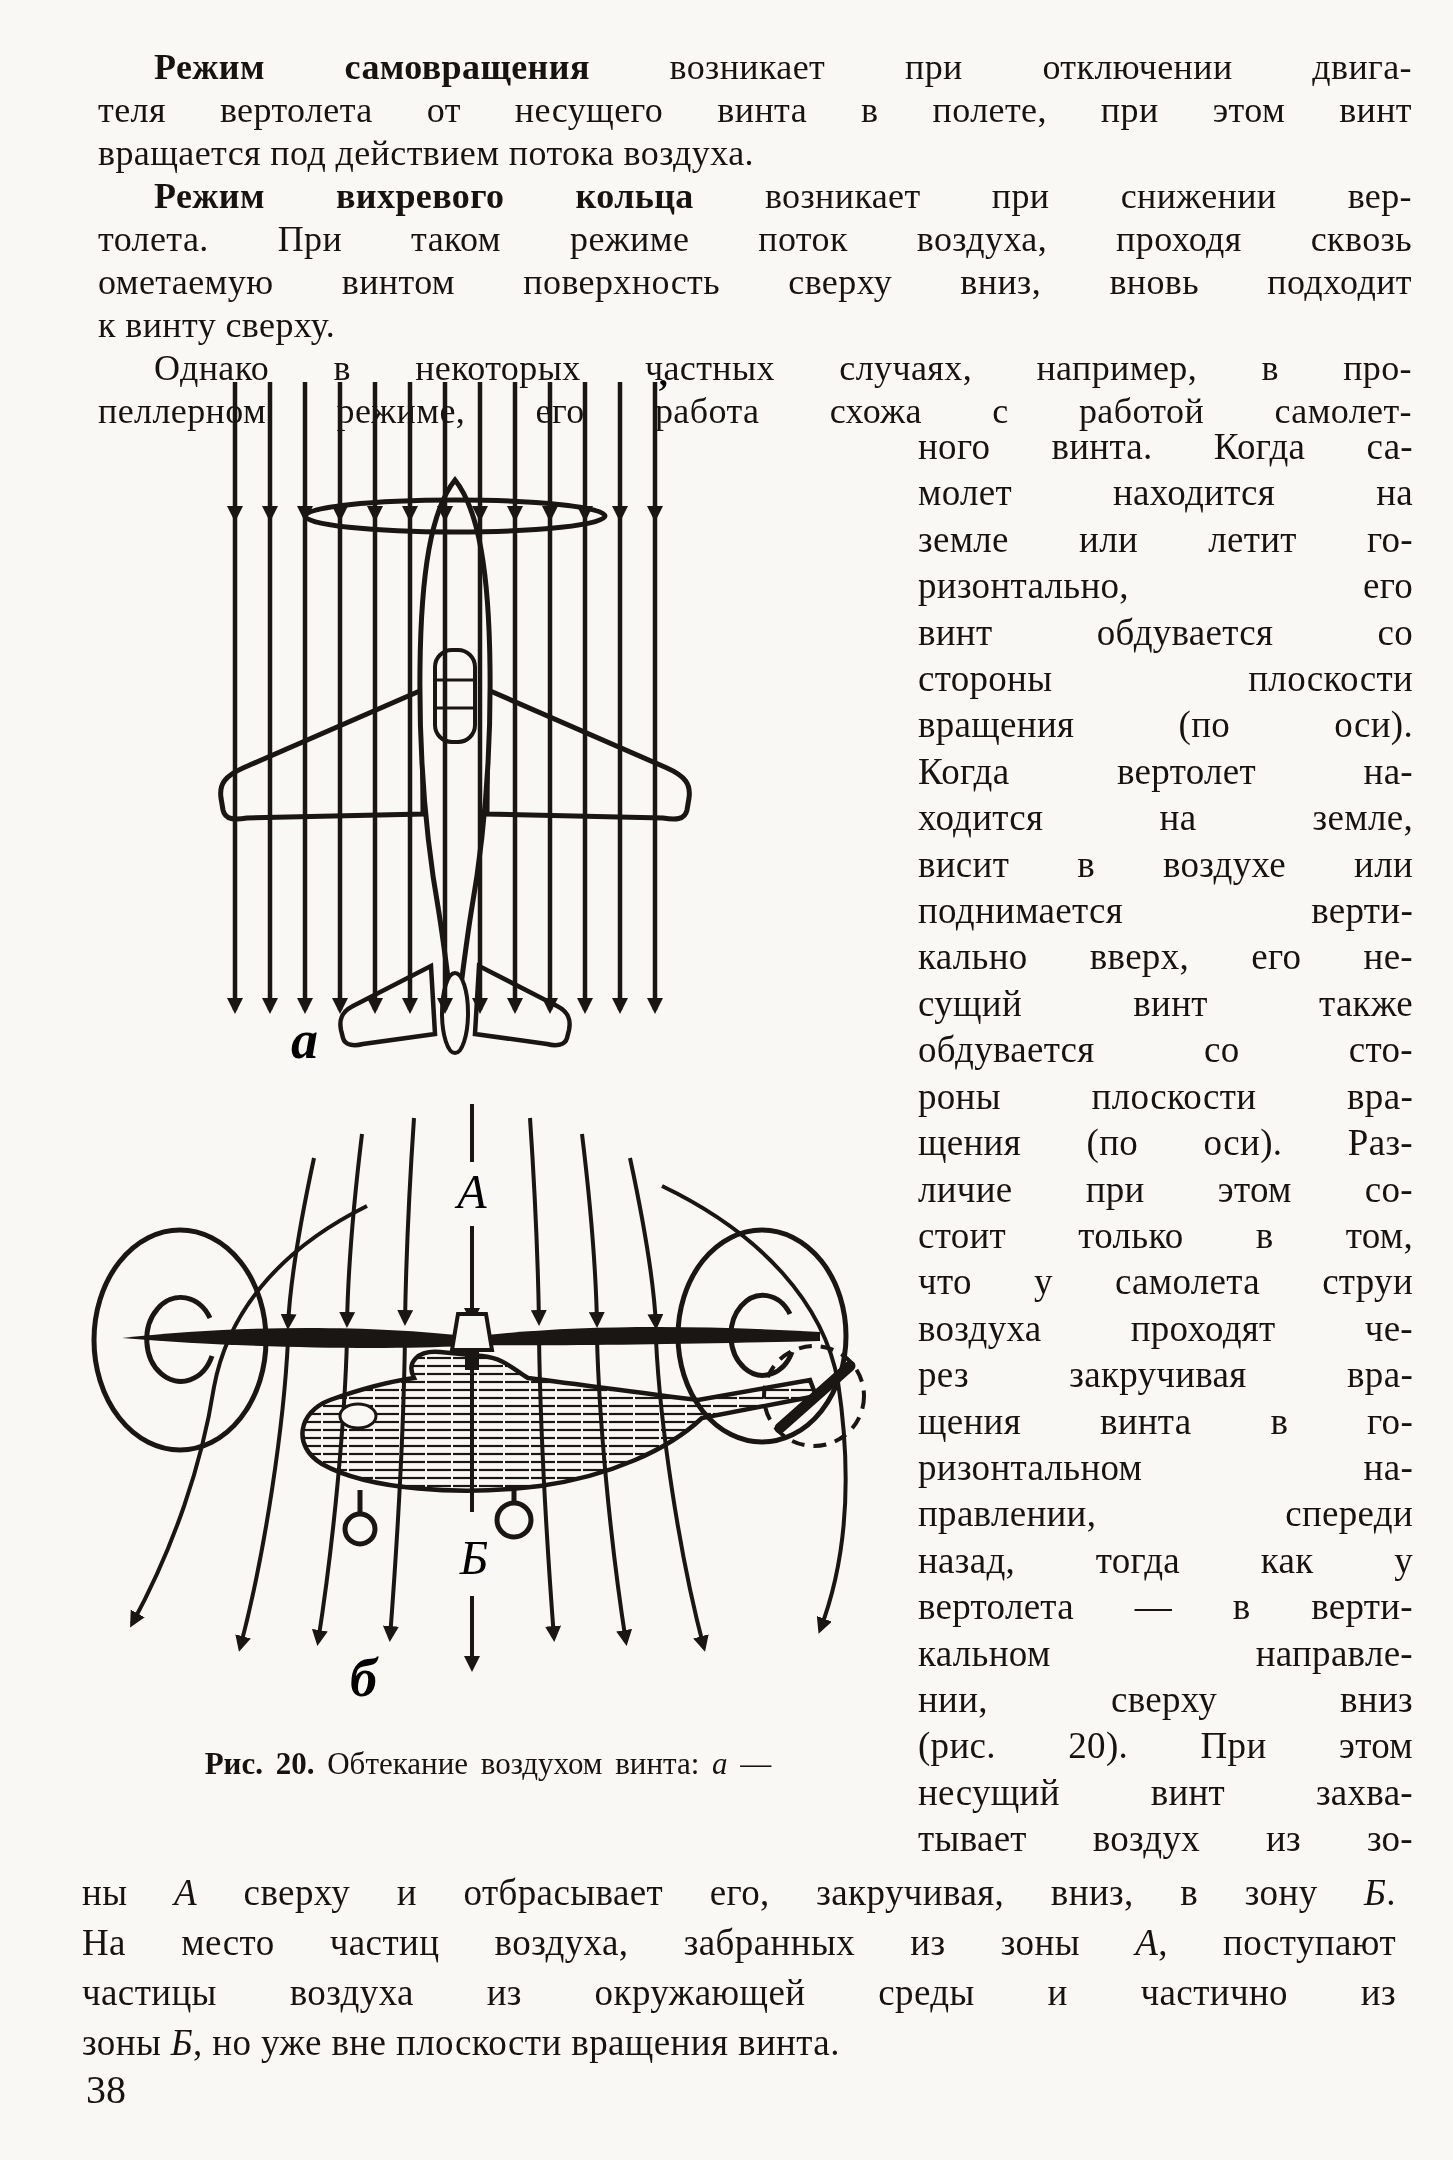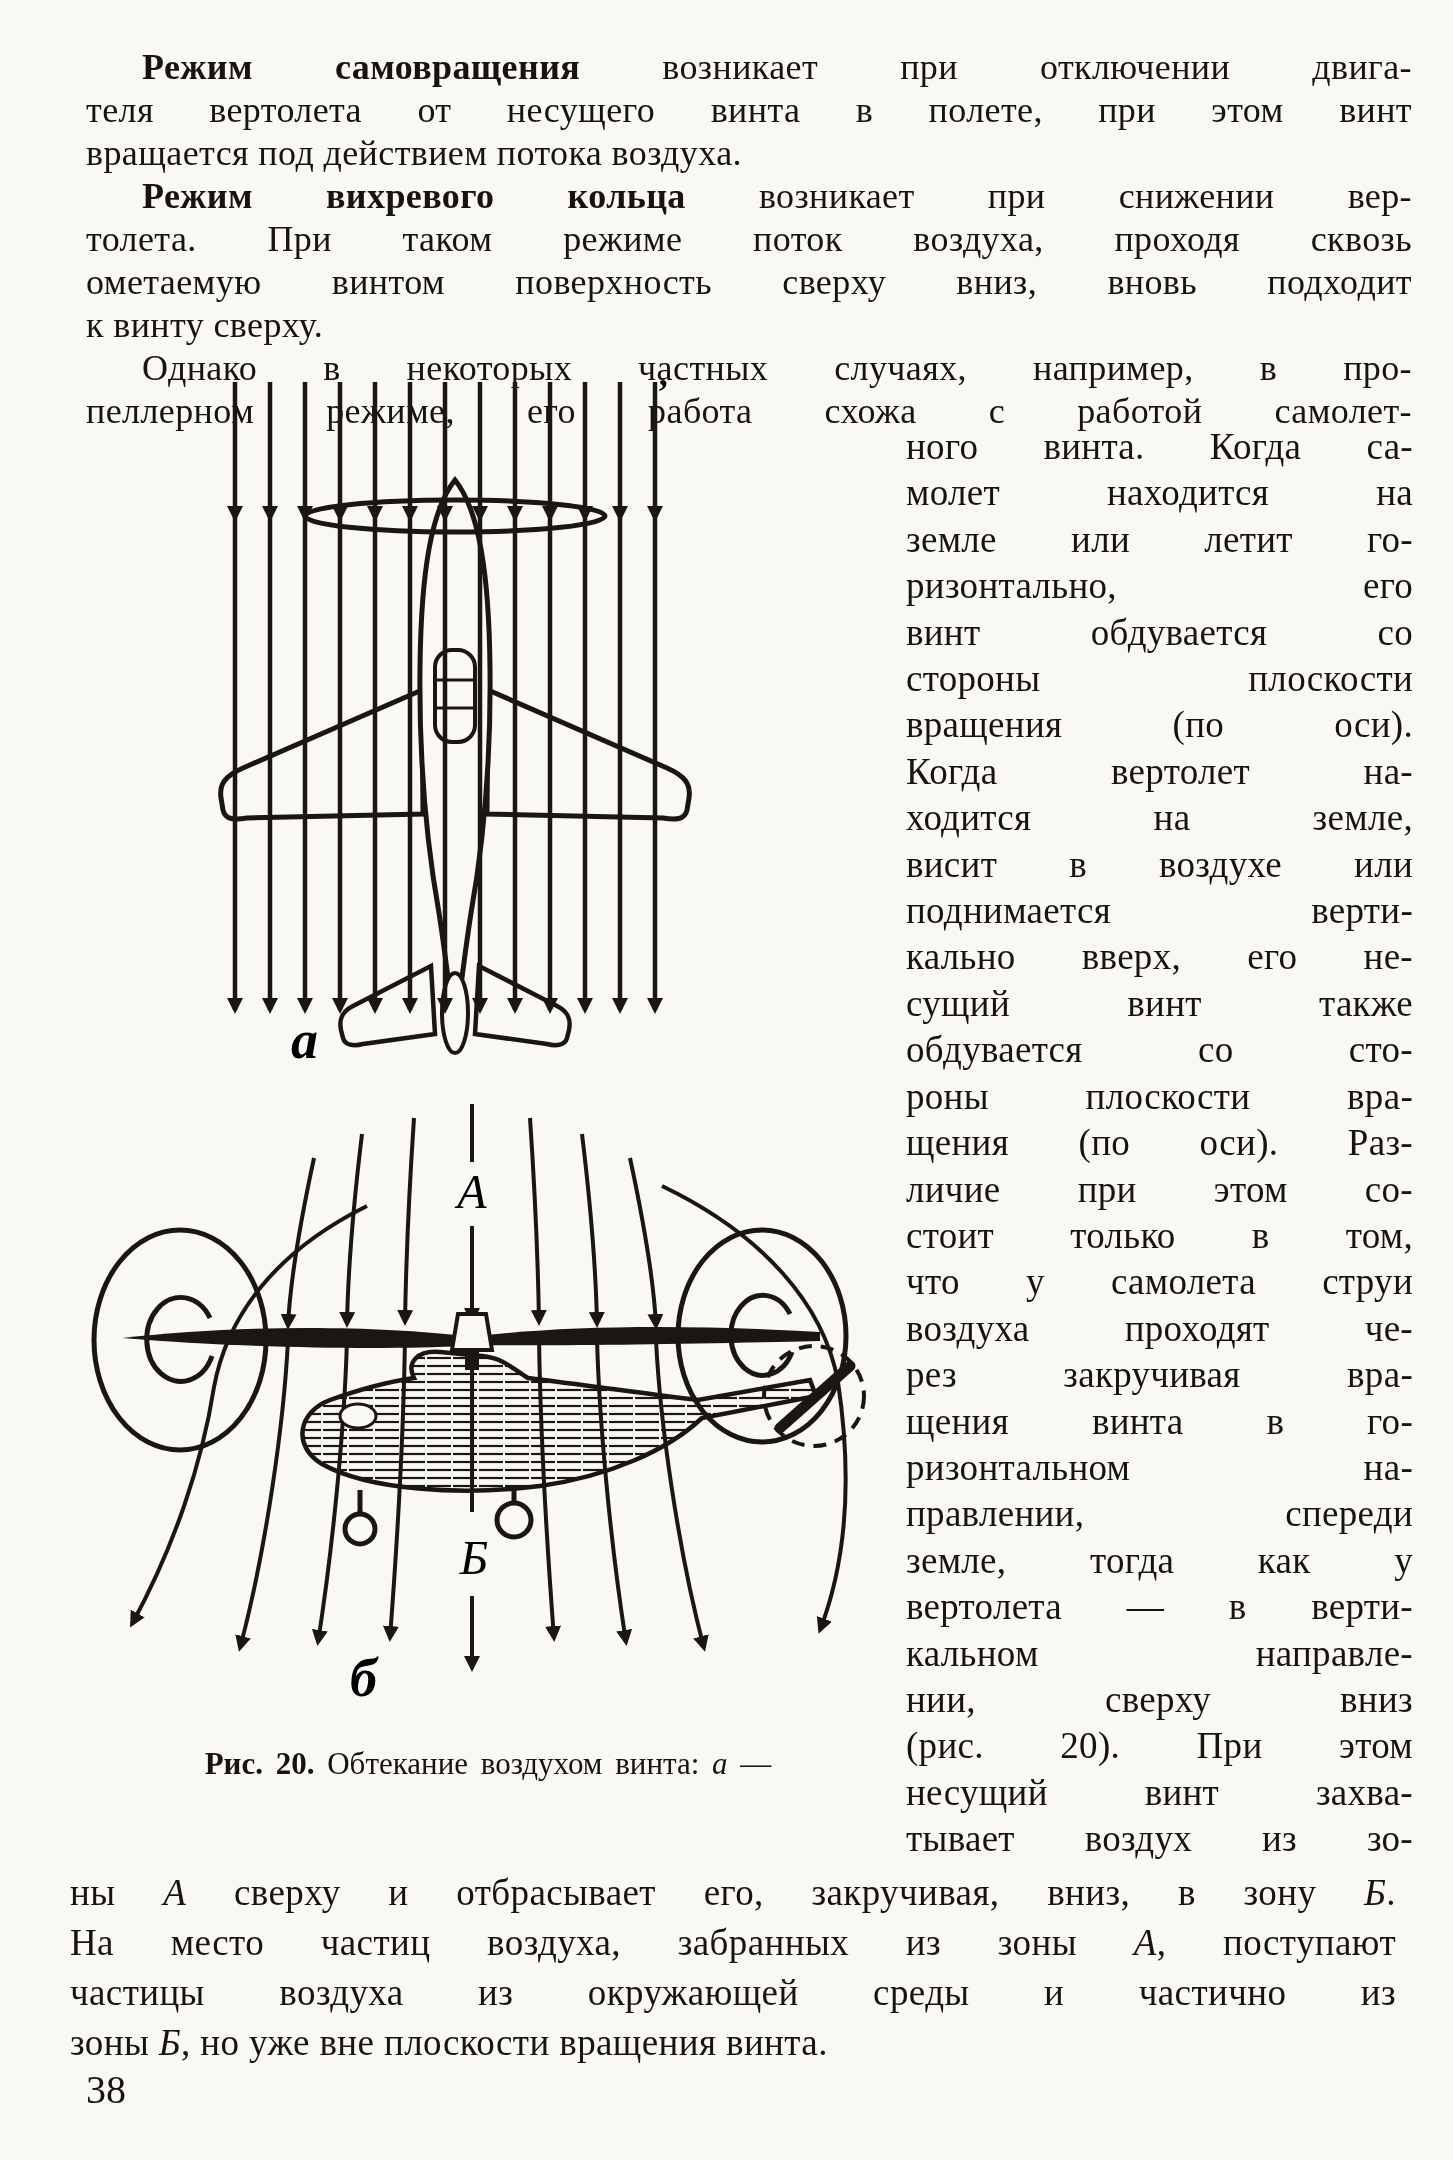--- a/index.html
+++ b/index.html
@@ -2,21 +2,21 @@
 <html><head>
 <meta charset="utf-8">
 <style>
   html,body{margin:0;padding:0;background:#e8e6e1;}
   .page{
     position:relative;width:1453px;height:2160px;margin:0 auto;
     background:#faf8f4;color:#171310;overflow:hidden;
     font-family:"Liberation Serif", serif;
   }
   .tline{white-space:normal;}
-  .jline .tline{text-align:justify;text-align-last:justify;}
+  .jline .tline{text-align:justify;text-align-last:justify;margin-left:12px;}
   .jline .tline.lastl{text-align-last:left;}
   .tline.ind{text-indent:56px;}
   .b{font-weight:bold;}
   .i{font-style:italic;}
   .top-block{
     position:absolute;left:86px;top:46px;width:1326px;
     font-size:36px;line-height:43px;letter-spacing:.4px;
   }
   .right-col{
     position:absolute;left:906px;top:424px;width:507px;
@@ -139,21 +139,21 @@
       <div class="tline"><span class="">роны плоскости вра-</span></div>
       <div class="tline"><span class="">щения (по оси). Раз-</span></div>
       <div class="tline"><span class="">личие при этом со-</span></div>
       <div class="tline"><span class="">стоит только в том,</span></div>
       <div class="tline"><span class="">что у самолета струи</span></div>
       <div class="tline"><span class="">воздуха проходят че-</span></div>
       <div class="tline"><span class="">рез закручивая вра-</span></div>
       <div class="tline"><span class="">щения винта в го-</span></div>
       <div class="tline"><span class="">ризонтальном на-</span></div>
       <div class="tline"><span class="">правлении, спереди</span></div>
-      <div class="tline"><span class="">земле, тогда как у</span></div>
+      <div class="tline"><span class="">назад, тогда как у</span></div>
       <div class="tline"><span class="">вертолета — в верти-</span></div>
       <div class="tline"><span class="">кальном направле-</span></div>
       <div class="tline"><span class="">нии, сверху вниз</span></div>
       <div class="tline"><span class="">(рис. 20). При этом</span></div>
       <div class="tline"><span class="">несущий винт захва-</span></div>
       <div class="tline"><span class="">тывает воздух из зо-</span></div>
     </div>
 
   <svg class="fig-b" width="824" height="625" viewBox="0 0 824 625">
     <g stroke="#1a1613" stroke-width="4" fill="none">

